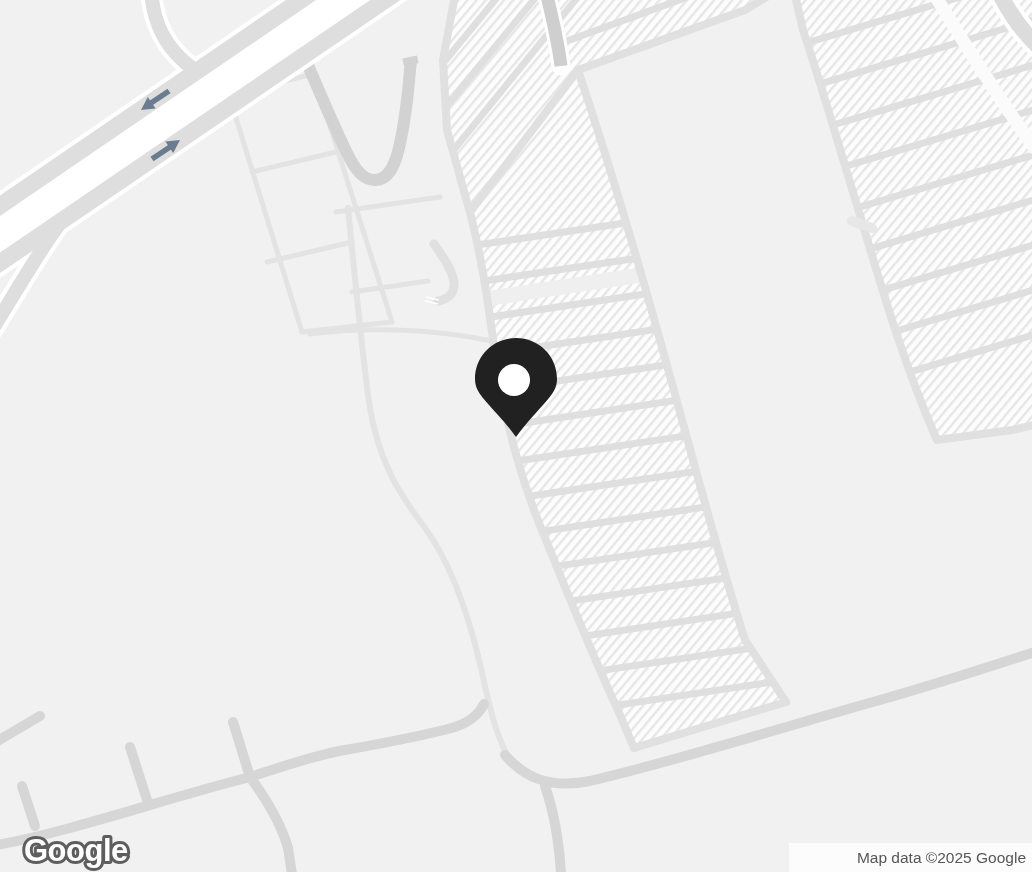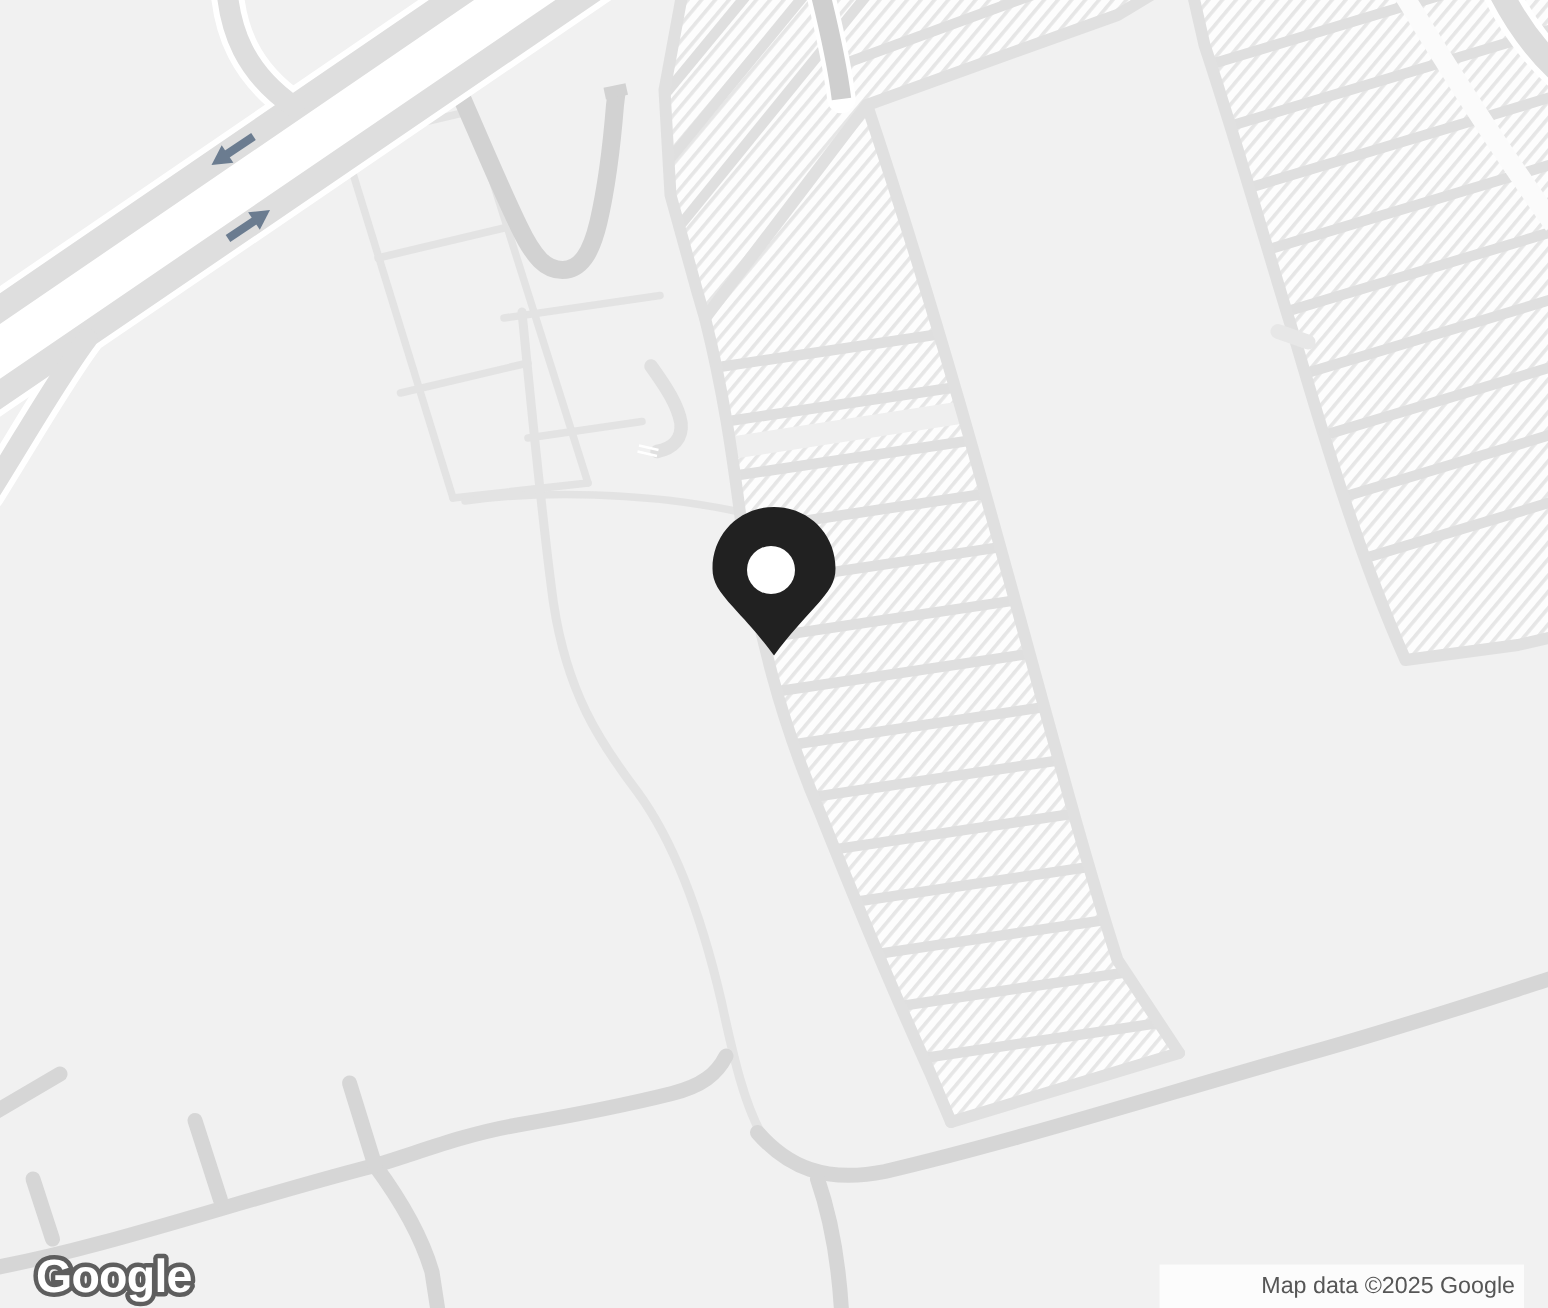--- a/index.html
+++ b/index.html
@@ -17,21 +17,21 @@
   .hwy{stroke:#dedede;fill:none;stroke-linecap:round;}
   .entr{stroke:#cfcfcf;fill:none;stroke-linecap:butt;}
   .arrow-shaft{stroke-width:5.5;fill:none;stroke-linecap:butt;}
   .logo-svg{position:absolute;left:20px;top:828px;}
   .logo-text{
     font-family:"Liberation Sans",sans-serif;font-weight:bold;font-size:31px;
     fill:#ffffff;stroke:#5e5e5e;stroke-width:6;stroke-linejoin:round;
     paint-order:stroke fill;letter-spacing:-0.5px;
   }
   .attribution-bar{
-    position:absolute;right:16px;bottom:0;height:29px;width:237px;
+    position:absolute;right:0;bottom:0;height:29px;width:237px;
     background:rgba(255,255,255,0.78);
     display:flex;align-items:center;justify-content:flex-end;
     padding-right:6px;
     margin-top:40px;
   }
   .attribution-text{font-size:15.5px;color:#565656;white-space:nowrap;}
 </style>
 </head>
 <body>
 

